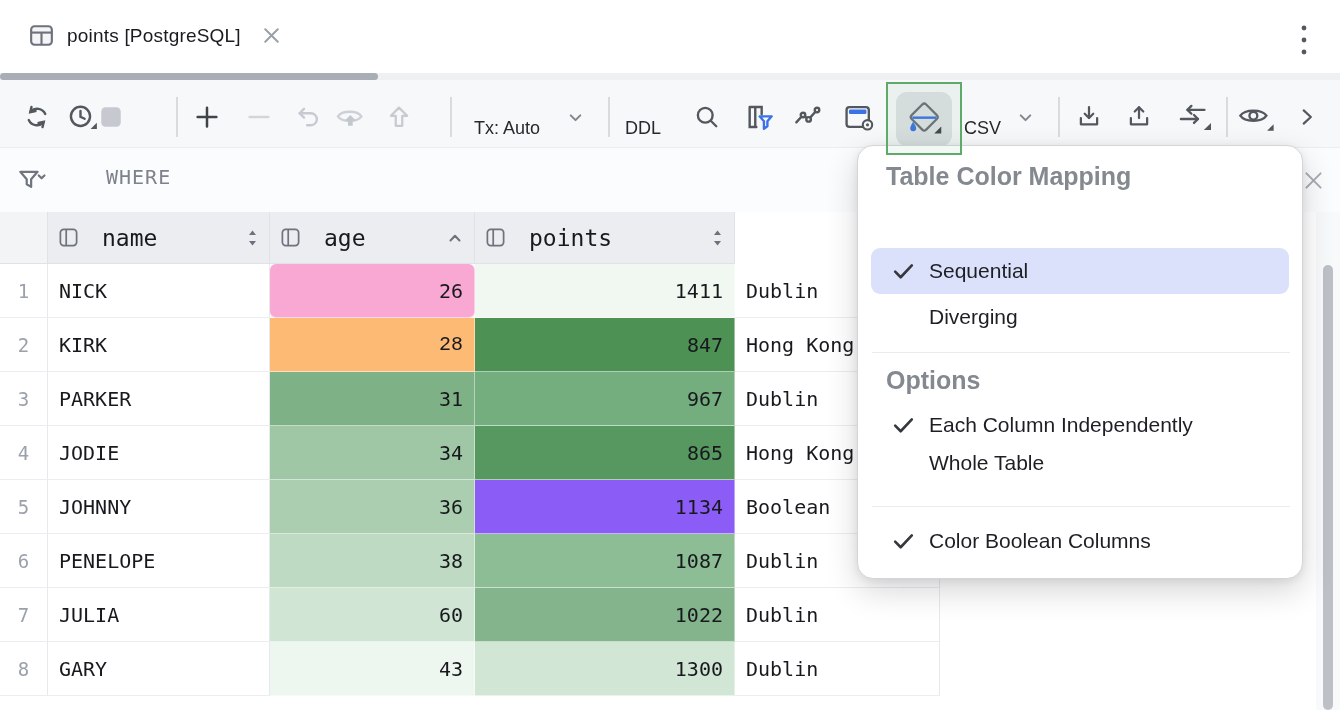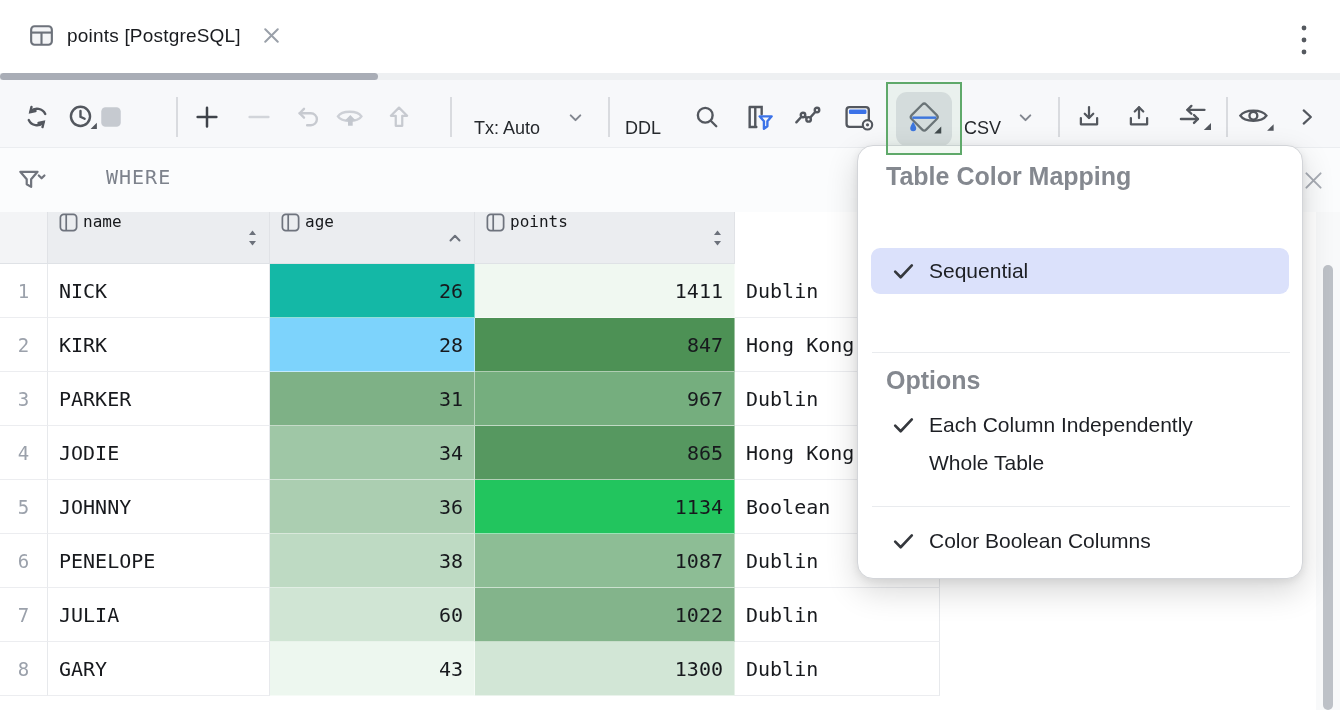--- a/index.html
+++ b/index.html
@@ -26,22 +26,22 @@
     border:2px solid #5fa96a; background:rgba(95,169,106,.08); z-index:60; pointer-events:none; }
   
   .filterrow { position:absolute; left:0; top:148px; width:1340px; height:64px; background:#fbfcfd; }
   .funnel { position:absolute; left:16px; top:18px; width:30px; height:28px; }
   .where-label { position:absolute; left:58px; top:17px; font-family:"DejaVu Sans Mono",monospace; font-size:20px; color:#7d828c; letter-spacing:1px;margin-left:48px; }
   .filter-close { position:absolute; left:1302px; top:21px; width:22px; height:22px; display:flex; align-items:center; justify-content:center; }
   
   .grid { position:absolute; left:0; top:212px; width:940px; }
   .gheader { display:grid; grid-template-columns:48px 222px 205px 260px 205px; height:52px; }
   .gheader .hc { background:#ebedf0; border-right:1px solid #e0e2e6; border-bottom:1px solid #dfe2e6;
-    display:flex; gap:4px; padding:0 10px;
-    font-family:"DejaVu Sans Mono",monospace; font-size:16px; color:#17191c; }
+    display:flex; align-items:center; gap:23px; padding:0 10px;
+    font-family:"DejaVu Sans Mono",monospace; font-size:23px; color:#17191c; }
   .gheader .hc.numh { background:#f3f4f6; }
   .hc .sorter { margin-left:auto; display:flex; align-items:center; }
   .grow { display:grid; grid-template-columns:48px 222px 205px 260px 205px; height:54px; }
   .c { display:flex; align-items:center; padding:0 11px;
     font-family:"DejaVu Sans Mono",monospace; font-size:20px; color:#17191d;
     border-right:1px solid #e7e9ec; border-bottom:1px solid #ecedf0; background:#fff; overflow:hidden; white-space:nowrap; }
   .c.num { justify-content:center; color:#9ba1ab; font-size:19px; padding:0 4px; }
   .c.right { justify-content:flex-end; }
   .c.tinted { border-bottom:1px solid rgba(255,255,255,.55); border-right:1px solid rgba(255,255,255,.45); }
   
@@ -312,28 +312,28 @@
               <path d="M6.5 17.5 L10 13 H3 Z" fill="#6c717b"></path>
             </svg>
         </span>
       </div>
 
     </div>
 
     <div class="grow">
       <div class="c num">1</div>
       <div class="c">NICK</div>
-      <div class="c right tinted" style="background: #14b8a6;">26</div>
+      <div class="c right tinted" style="background: #f9a8d4; border-radius: 6px;">26</div>
       <div class="c right tinted" style="background: rgb(240, 248, 241);">1411</div>
       <div class="c">Dublin</div>
     </div>
     <div class="grow">
       <div class="c num">2</div>
       <div class="c">KIRK</div>
-      <div class="c right tinted" style="background: #7dd3fc;">28</div>
+      <div class="c right tinted" style="background: #fdba74; font-family: Liberation Mono, monospace;">28</div>
       <div class="c right tinted" style="background: rgb(77, 145, 85);">847</div>
       <div class="c">Hong Kong</div>
     </div>
     <div class="grow">
       <div class="c num">3</div>
       <div class="c">PARKER</div>
       <div class="c right tinted" style="background: rgb(126, 177, 134);">31</div>
       <div class="c right tinted" style="background: rgb(117, 174, 126);">967</div>
       <div class="c">Dublin</div>
     </div>
@@ -341,21 +341,21 @@
       <div class="c num">4</div>
       <div class="c">JODIE</div>
       <div class="c right tinted" style="background: rgb(159, 199, 166);">34</div>
       <div class="c right tinted" style="background: rgb(86, 152, 96);">865</div>
       <div class="c">Hong Kong</div>
     </div>
     <div class="grow">
       <div class="c num">5</div>
       <div class="c">JOHNNY</div>
       <div class="c right tinted" style="background: rgb(171, 206, 177);">36</div>
-      <div class="c right tinted" style="background: #22c55e; padding-left: 28px;">1134</div>
+      <div class="c right tinted" style="background: #8b5cf6; padding-left: 28px;">1134</div>
       <div class="c">Boolean</div>
     </div>
     <div class="grow">
       <div class="c num">6</div>
       <div class="c">PENELOPE</div>
       <div class="c right tinted" style="background: rgb(190, 218, 195);">38</div>
       <div class="c right tinted" style="background: rgb(141, 189, 149);">1087</div>
       <div class="c">Dublin</div>
     </div>
     <div class="grow">
@@ -384,20 +384,23 @@
     <div class="m-item" style="top:102px">
       <div class="m-hl" style="background: rgb(219, 225, 251);"></div>
       <span class="chk">
         <svg width="25" height="25" viewBox="0 0 24 24" fill="none">
             <path d="M4 12.6 L9.3 18 L20 6.6" stroke="#35383d" stroke-width="2.5" stroke-linecap="round" stroke-linejoin="round"></path>
           </svg>
       </span>
       <span class="lbl">Sequential</span>
     </div>
 
+    <div class="m-item" style="top:148px">
+      <span class="lbl">Diverging</span>
+    </div>
 
     <div class="m-sep" style="top:206px"></div>
 
     <div class="m-header" style="top:220px">Options</div>
 
     <div class="m-item" style="top:256px">
       <span class="chk">
         <svg width="25" height="25" viewBox="0 0 24 24" fill="none">
             <path d="M4 12.6 L9.3 18 L20 6.6" stroke="#35383d" stroke-width="2.5" stroke-linecap="round" stroke-linejoin="round"></path>
           </svg>

